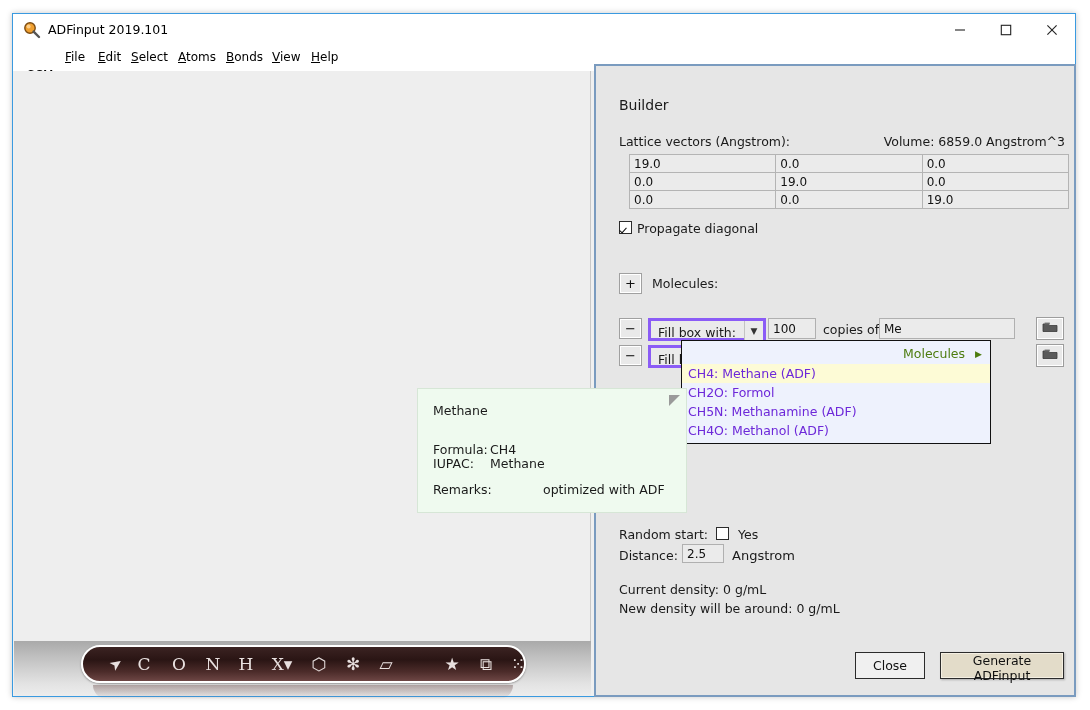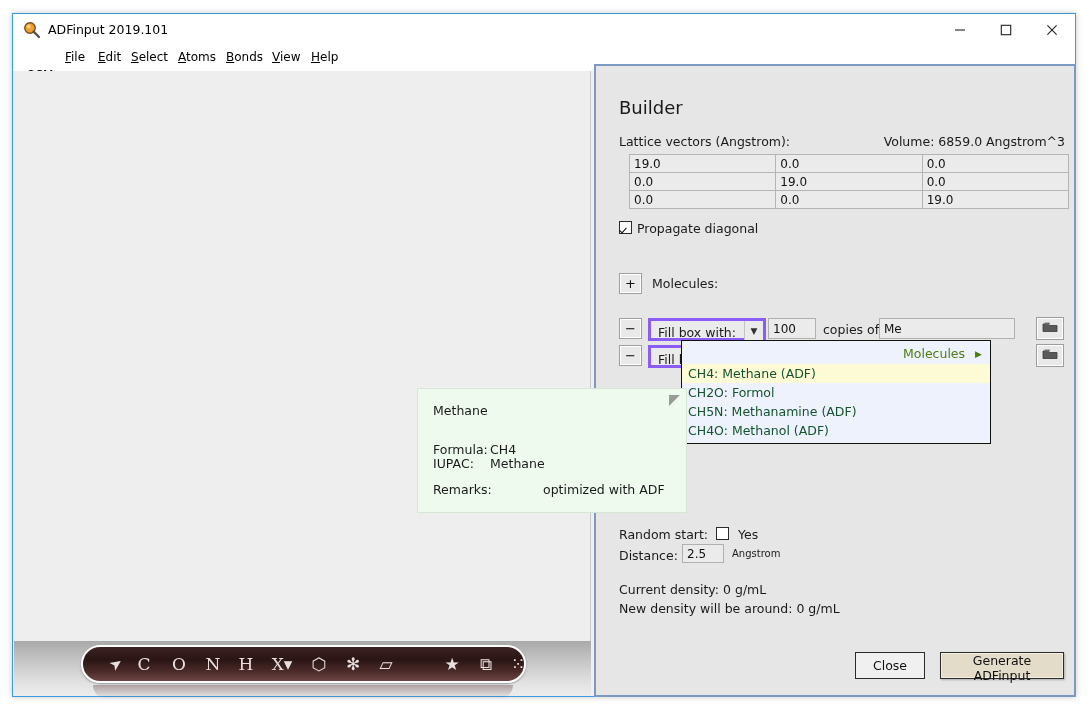--- a/index.html
+++ b/index.html
@@ -149,21 +149,21 @@
     top: 50px;
     width: 482px;
     height: 633px;
     background: #e6e6e6;
     border: 2px solid #7a9bbf;
     box-sizing: border-box;
   }
   #builder-title {
     position: absolute;
     left: 23px; top: 31px;
-    font-size: 18px;
+    font-size: 14px;
   }
   #lattice-label {
     position: absolute;
     left: 23px; top: 68px;
     font-size: 12.5px;
   }
   #volume-label {
     position: absolute;
     right: 9px; top: 68px;
     font-size: 12.5px;
@@ -291,21 +291,21 @@
   }
   #folder-btn-1 { left: 440px; top: 251px; }
   #folder-btn-2 { left: 440px; top: 278px; }
 
   
   #random-row  { position: absolute; left: 23px; top: 461px; font-size: 12.5px; white-space: nowrap; }
   #random-label{ margin-right: 8px; }
   #yes-label   { margin-left: 4px; }
   #distance-label { position: absolute; left: 23px; top: 482px; font-size: 12.5px; }
   #distance-field { left: 86px; top: 478px; width: 42px; height: 19px; line-height: 17px; }
-  #angstrom-label { position: absolute; left: 136px; top: 482px; font-size: 10px; text-align: center; }
+  #angstrom-label { position: absolute; left: 136px; top: 482px; font-size: 13px; text-align: center; }
   #current-density{ position: absolute; left: 23px; top: 516px; font-size: 12.5px; }
   #new-density    { position: absolute; left: 23px; top: 535px; font-size: 12.5px; }
 
   
   .footer-btn {
     position: absolute;
     height: 27px;
     border: 1px solid #2b2b2b;
     background: #f0f0f0;
     box-sizing: border-box;
@@ -348,21 +348,21 @@
     display: inline-block;
     margin-left: 10px;
     font-size: 9px;
     vertical-align: 1px;
   }
   .dd-item {
     height: 19px;
     line-height: 19px;
     padding-left: 6px;
     font-size: 12.5px;
-    color: #14532d;
+    color: #6d28d9;
     white-space: nowrap;
     cursor: default;
   }
   .dd-item.selected { background: #fdfbd6; }
 
   
   #tooltip {
     position: absolute;
     left: 404px;
     top: 374px;

